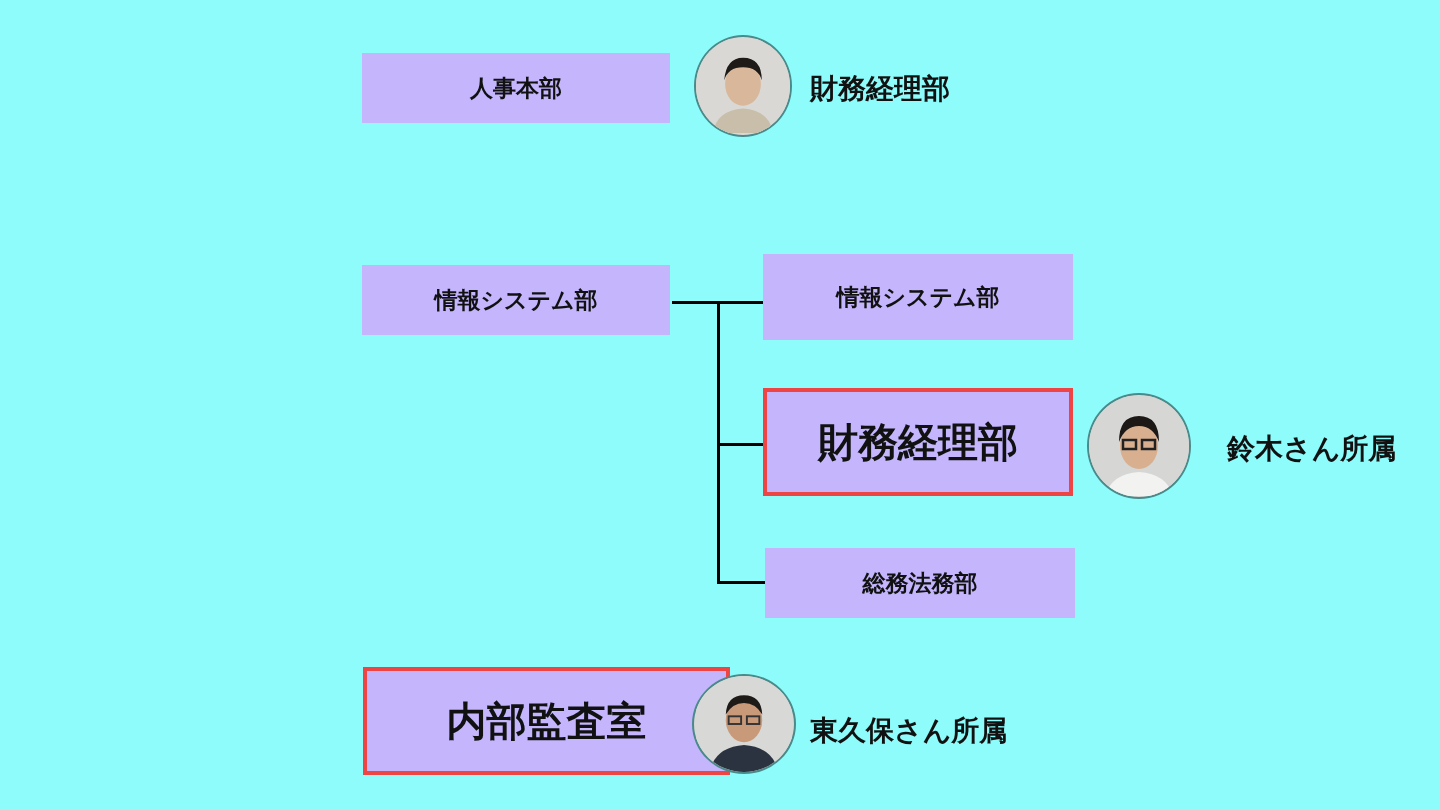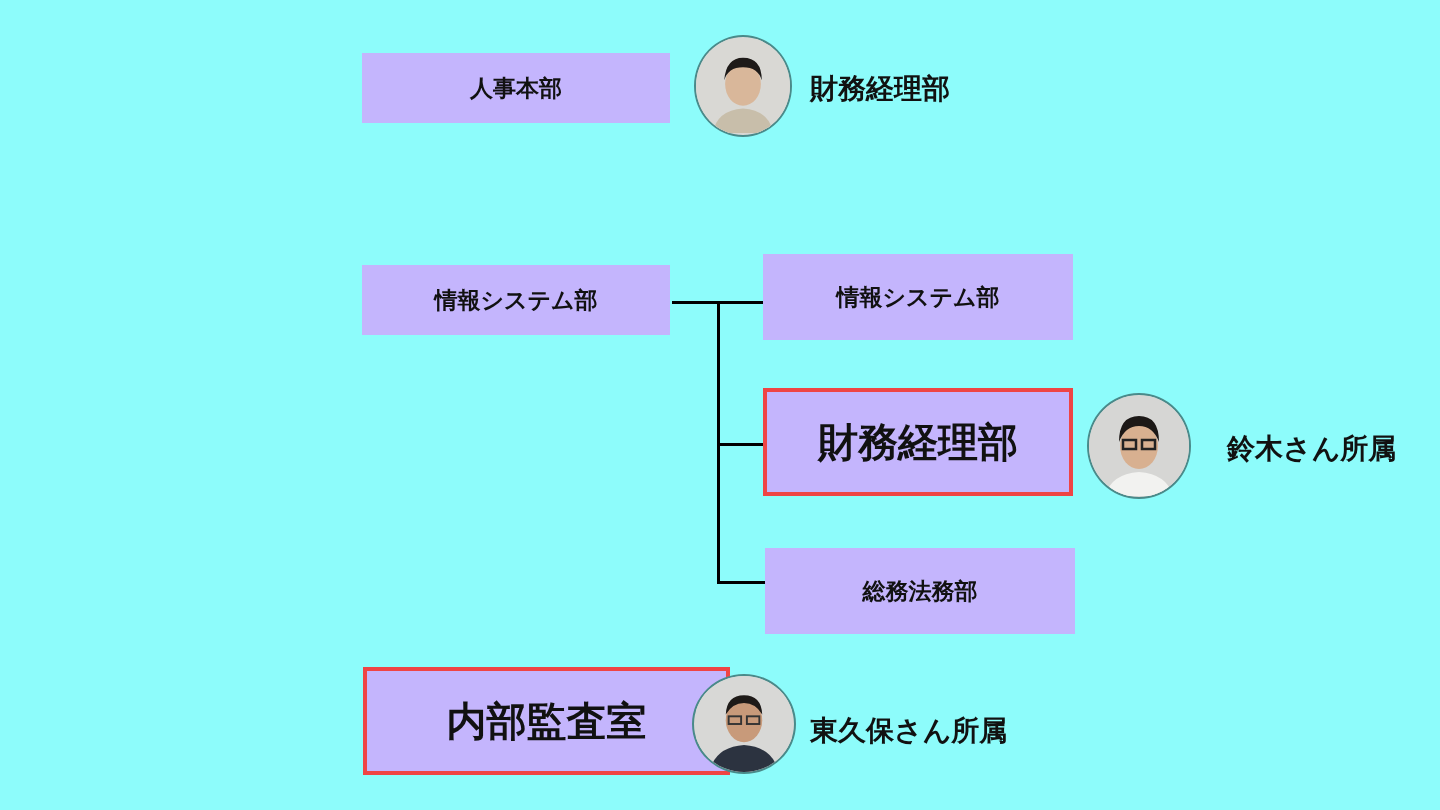--- a/index.html
+++ b/index.html
@@ -49,21 +49,21 @@
       <rect width="100" height="100" fill="#d6d6d4"></rect>
       <ellipse cx="50" cy="50" rx="19" ry="23" fill="#d8b090"></ellipse>
       <path d="M30 46 Q30 20 50 20 Q70 20 70 46 Q64 30 50 30 Q36 30 30 46Z" fill="#1c1816"></path>
       <rect x="34" y="44" width="13" height="9" fill="none" stroke="#222" stroke-width="2.5"></rect>
       <rect x="53" y="44" width="13" height="9" fill="none" stroke="#222" stroke-width="2.5"></rect>
       <path d="M16 100 Q22 78 50 76 Q78 78 84 100Z" fill="#f2f2f0"></path>
     </svg>
 </div>
 <div class="label" style="left:1203px;top:430px;margin-left:24px;">鈴木さん所属</div>
 
-<div class="box small" style="left:765px;top:548px;width:310px;height:86px;">
+<div class="box small" style="left:765px;top:548px;width:310px;height:70px;">
   <span>総務法務部</span>
 </div>
 
 <div class="box big" style="left:363px;top:667px;width:367px;height:108px;">
   <span>内部監査室</span>
 </div>
 <div class="avatar" style="left:692px;top:674px;width:104px;height:100px;">
   <svg viewBox="0 0 100 100">
       <rect width="100" height="100" fill="#d8d8d6"></rect>
       <ellipse cx="50" cy="46" rx="19" ry="23" fill="#c89a7a"></ellipse>

